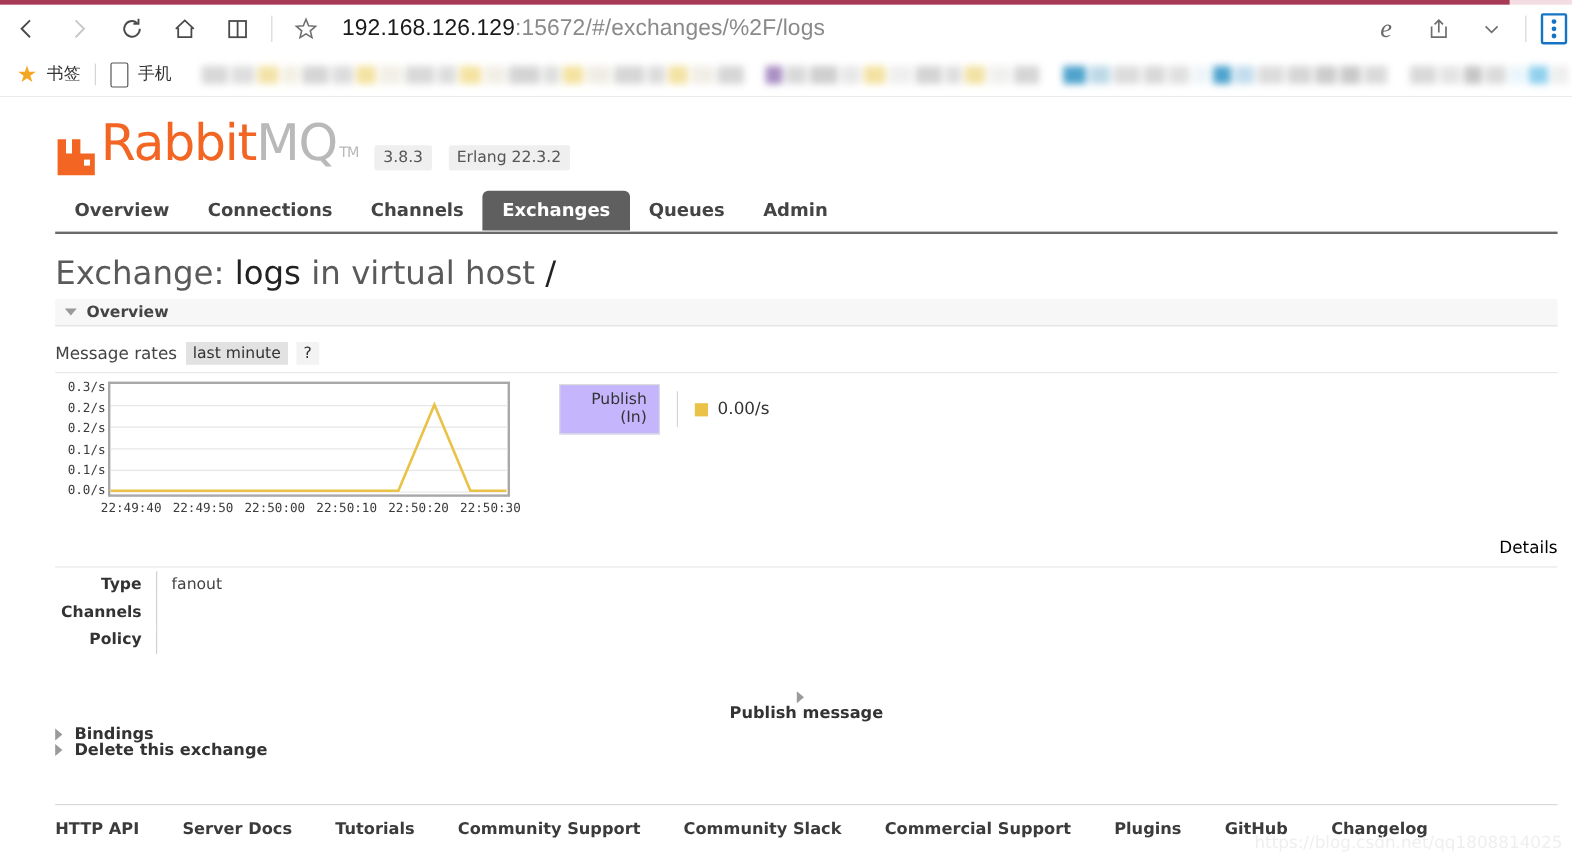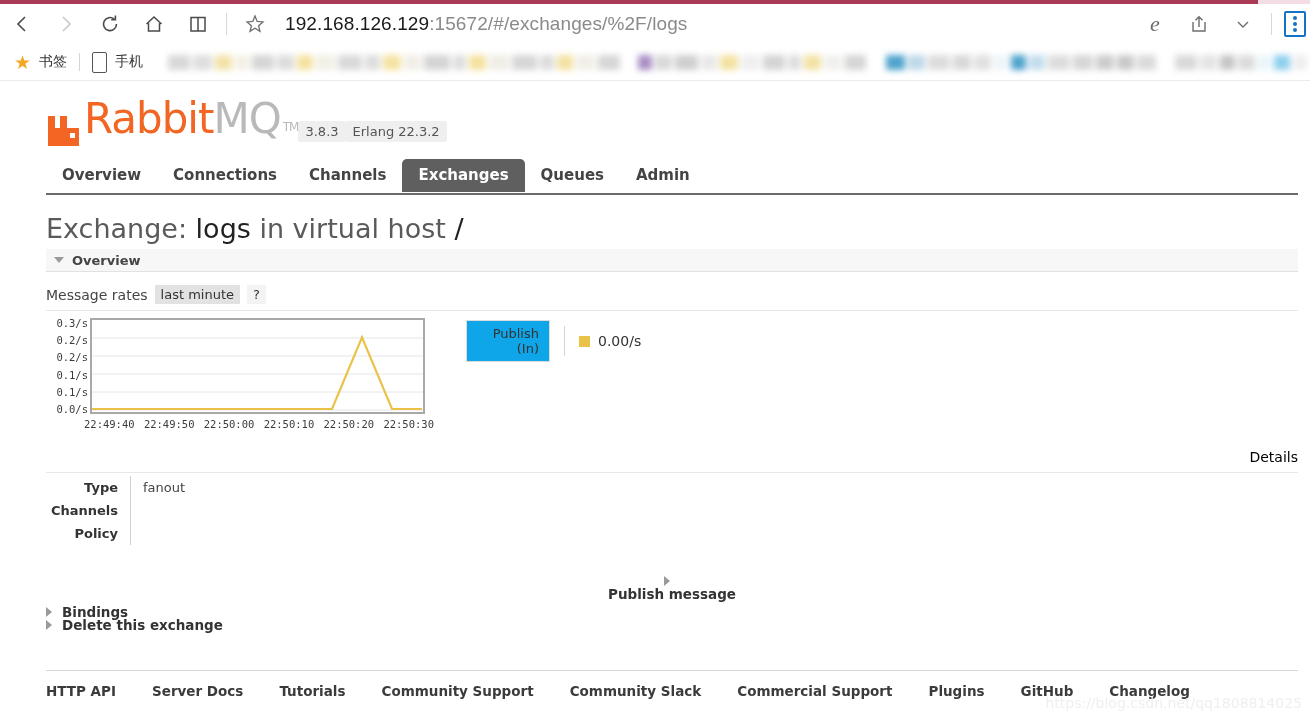--- a/index.html
+++ b/index.html
@@ -99,21 +99,21 @@
   .logo-text {
     font-size: 42px; line-height: 38px;
     font-family: "DejaVu Sans", sans-serif;
     letter-spacing: -1px;
   }
   .logo-rabbit { color: #f26522; }
   .logo-mq { color: #b9b9b9; }
   .logo-tm { font-size: 12px; color: #b9b9b9; margin-left: 2px; position: relative; top: -2px;}
   .ver-badge {
     background: #efefef; color: #555; font-size: 13px;
-    padding: 3px 7px; border-radius: 2px; 
+    padding: 3px 7px; border-radius: 2px; margin-left: 14px;
     position: relative; top: -6px;
     font-family: "DejaVu Sans", sans-serif;
   }
 
   .navtabs {
     position: absolute; left: 46px; top: 81px; width: 1250px; height: 30px;
     display: flex; align-items: flex-end;
   }
   .tab {
     font-size: 15px; font-weight: bold; color: #444;
@@ -193,21 +193,21 @@
   .xtick {
     font-size: 10.5px; color: #3b3b3b;
     font-family: "DejaVu Sans Mono", monospace;
   }
 
   .legend-box {
     position: absolute; left: 466px; top: 239px;
     display: flex; align-items: center;
   }
   .series-btn {
-    border: 1px solid #dcdcdc; background: #0ea5e9;
+    border: 1px solid #dcdcdc; background: #c4b5fd;
     font-size: 13px; color: #333; text-align: right;
     padding: 5px 10px; line-height: 15px; min-width: 62px;
     font-family: "DejaVu Sans", sans-serif;
   }
   .legend-div { width:1px; height: 30px; background:#d5d5d5; margin: 0 14px; }
   .swatch { width: 11px; height: 11px; background: #eac248; margin-right: 8px; }
   .legend-val { font-size: 14px; color: #333; font-family: "DejaVu Sans", sans-serif; }
 
   
   .details-head {

